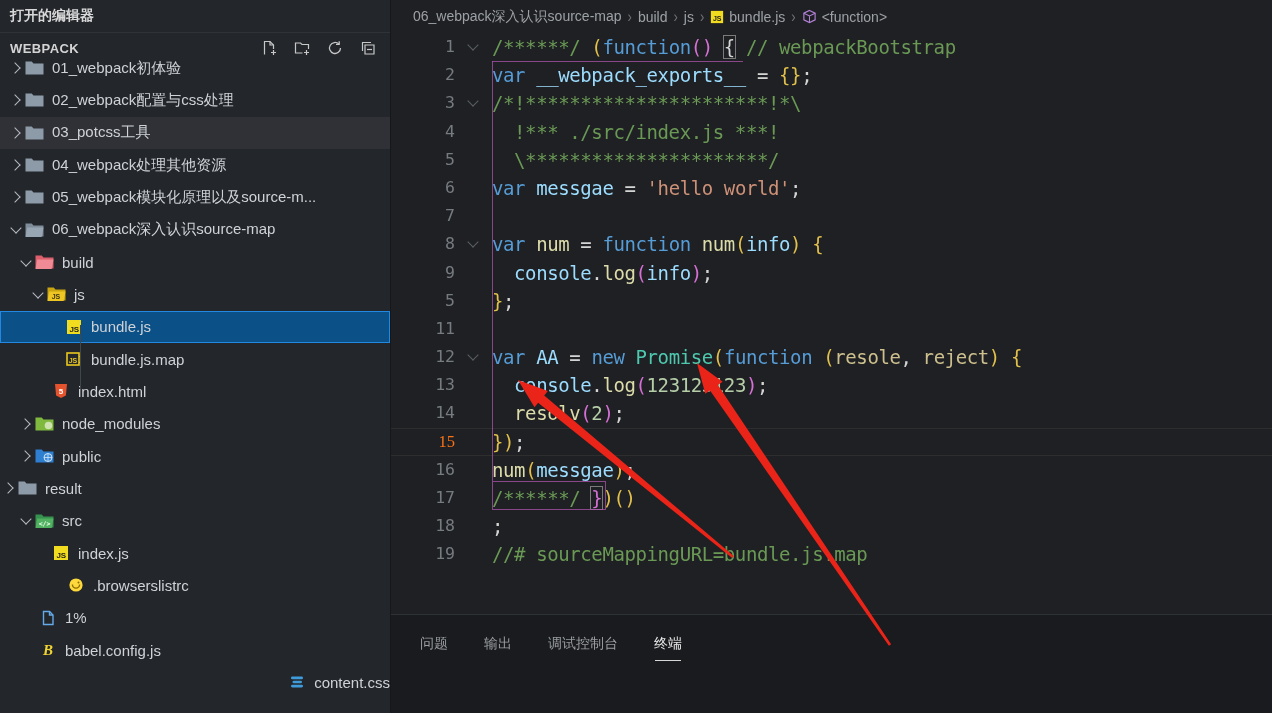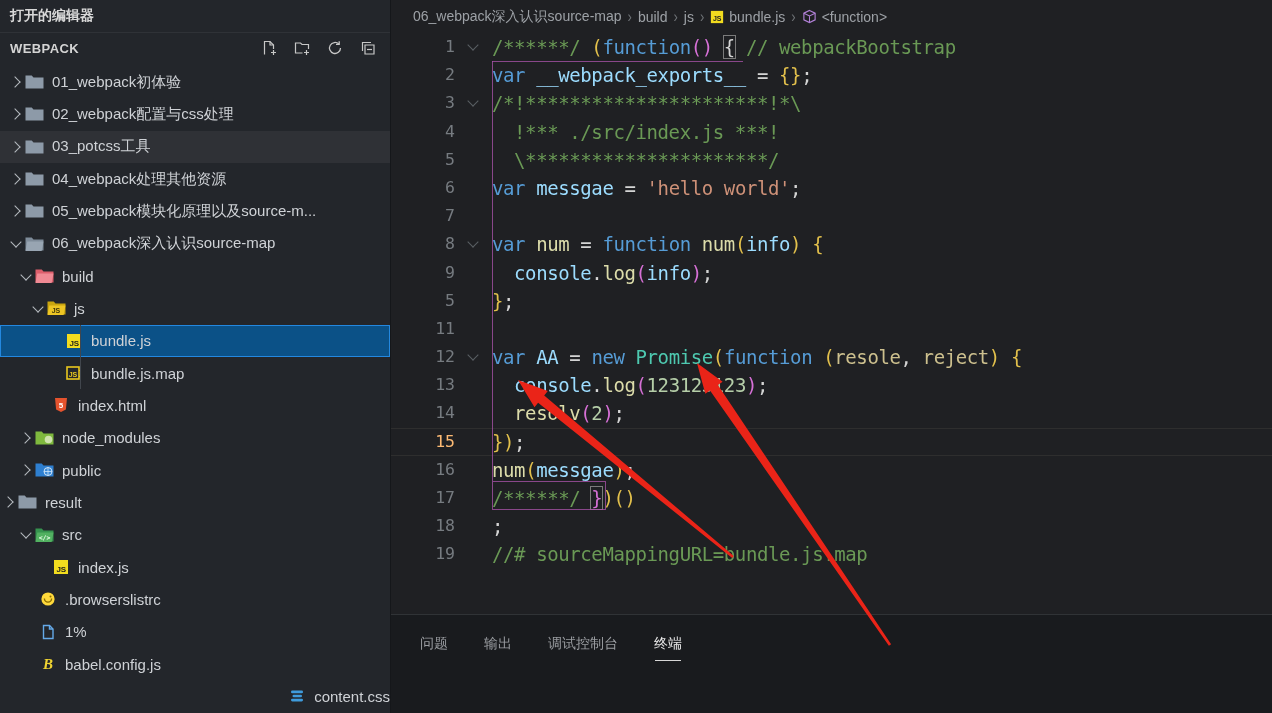--- a/index.html
+++ b/index.html
@@ -7,41 +7,41 @@
     width:1272px;height:713px;overflow:hidden;position:relative;
     background:#1f2023;font-family:"Liberation Sans",sans-serif;
     -webkit-font-smoothing:antialiased;
   }
   
   .sidebar{position:absolute;left:0;top:0;width:390px;height:713px;background:#23262b;color:#cccccc;}
   .oe-header{height:32px;display:flex;align-items:center;padding-left:10px;font-weight:bold;font-size:14px;color:#d8d8d8;border-bottom:1px solid rgba(255,255,255,0.06);}
   .sec-header{height:30px;display:flex;align-items:center;padding-left:10px;font-weight:bold;font-size:13px;letter-spacing:.4px;color:#d4d4d4;}
   .sec-actions{margin-left:auto;display:flex;gap:9px;padding-right:10px;}
   .action{width:24px;height:24px;display:flex;align-items:center;justify-content:center;border-radius:4px;}
-  .tree{position:absolute;left:0;top:66px;width:390px;}
+  .tree{position:absolute;left:0;top:52px;width:390px;}
   .trow{display:flex;align-items:center;height:32.33px;font-size:15px;white-space:nowrap;cursor:default;}
   .trow.sel{background:#0b5187;box-shadow:inset 0 0 0 1px #2388e0;}
   .trow.hov{background:rgba(255,255,255,0.055);}
   .chev{width:16px;flex:none;display:flex;align-items:center;justify-content:center;}
   .c-g{display:inline-block;width:7px;height:7px;border-right:1.6px solid #b6bac0;border-bottom:1.6px solid #b6bac0;}
   .c-g.r{transform:rotate(-45deg);margin-left:-2px;}
   .c-g.d{transform:rotate(45deg);margin-top:-3px;}
   .ticon{width:21px;height:18px;flex:none;display:flex;align-items:center;justify-content:center;margin-right:7px;}
   .tlabel{color:#cfd2d6;}
   .indent-guide{position:absolute;left:80px;top:325px;width:1px;height:64px;background:#41464d;}
   .sb-divider{position:absolute;left:390px;top:0;width:1px;height:713px;background:#15171a;}
   
   .main{position:absolute;left:391px;top:0;width:881px;height:713px;}
   .breadcrumb{position:absolute;left:0;top:0;width:881px;height:33px;display:flex;align-items:center;padding-left:22px;box-sizing:border-box;color:#9da1a6;font-size:14px;}
   .bc-item{display:flex;align-items:center;gap:5px;}
   .bc-sep{color:#6e7276;margin:0 6px;font-size:13px;transform:scaleY(1.25);}
   .code{position:absolute;left:0;top:33px;width:881px;height:581px;font-family:"DejaVu Sans Mono",monospace;font-size:19px;overflow:hidden;}
   .cline{display:flex;height:28.2px;line-height:28.2px;white-space:pre;position:relative;}
   .lnum{width:64px;text-align:right;color:#767b80;font-size:16.5px;flex:none;font-family:"DejaVu Sans Mono",monospace;}
-  .lnum.cur{color:#fdba74;}
+  .lnum.cur{color:#f97316;font-family:Liberation Serif, serif;}
   .lfold{width:37px;flex:none;position:relative;}
   .lfold .c-g{position:absolute;left:14px;top:11px;border-color:#5a5f64;}
   .lcode{flex:none;letter-spacing:-0.4px;}
   .cline.cur::after{content:"";position:absolute;left:0;right:0;top:0;bottom:0;border-top:1px solid #2e2e2e;border-bottom:1px solid #2e2e2e;pointer-events:none;}
   
   .tk-cm{color:#6a9955;} .tk-kw{color:#569cd6;} .tk-vr{color:#9cdcfe;}
   .tk-fn{color:#dcdcaa;} .tk-cl{color:#4ec9b0;} .tk-st{color:#ce9178;}
   .tk-nm{color:#b5cea8;} .tk-pl{color:#d4d4d4;} .tk-b1{color:#e2c04c;}
   .tk-b2{color:#d670d6;} .tk-pm{color:#cdc08e;}
   .tk-plb{color:#d4d4d4;box-shadow:0 0 0 1px #7b7b7b;}
@@ -269,21 +269,21 @@
       </div>
       <div class="trow" style="padding-left: 50px;">
         <span class="ticon">
           <svg width="16" height="16" viewBox="0 0 16 16">
             <rect x="1" y="1" width="14" height="14" fill="#f2dc1f"></rect>
             <text x="8.3" y="12.6" font-size="8" font-weight="bold" fill="#24231b" text-anchor="middle" font-family="sans-serif">JS</text>
           </svg>
         </span>
         <span class="tlabel">index.js</span>
       </div>
-      <div class="trow" style="padding-left: 37px;">
+      <div class="trow" style="padding-left: 37px; margin-left: 28px;">
         <span class="ticon">
           <svg width="16" height="16" viewBox="0 0 16 16">
             <circle cx="8" cy="8" r="6.6" fill="#ffd93b"></circle>
             <path d="M4.4 7.5a3.6 3.6 0 0 0 7.2 0" stroke="#8a6d00" fill="none" stroke-width="1.4"></path>
             <circle cx="10.5" cy="5.5" r="1" fill="#8a6d00"></circle>
           </svg>
         </span>
         <span class="tlabel">.browserslistrc</span>
       </div>
       <div class="trow" style="padding-left: 37px;">

